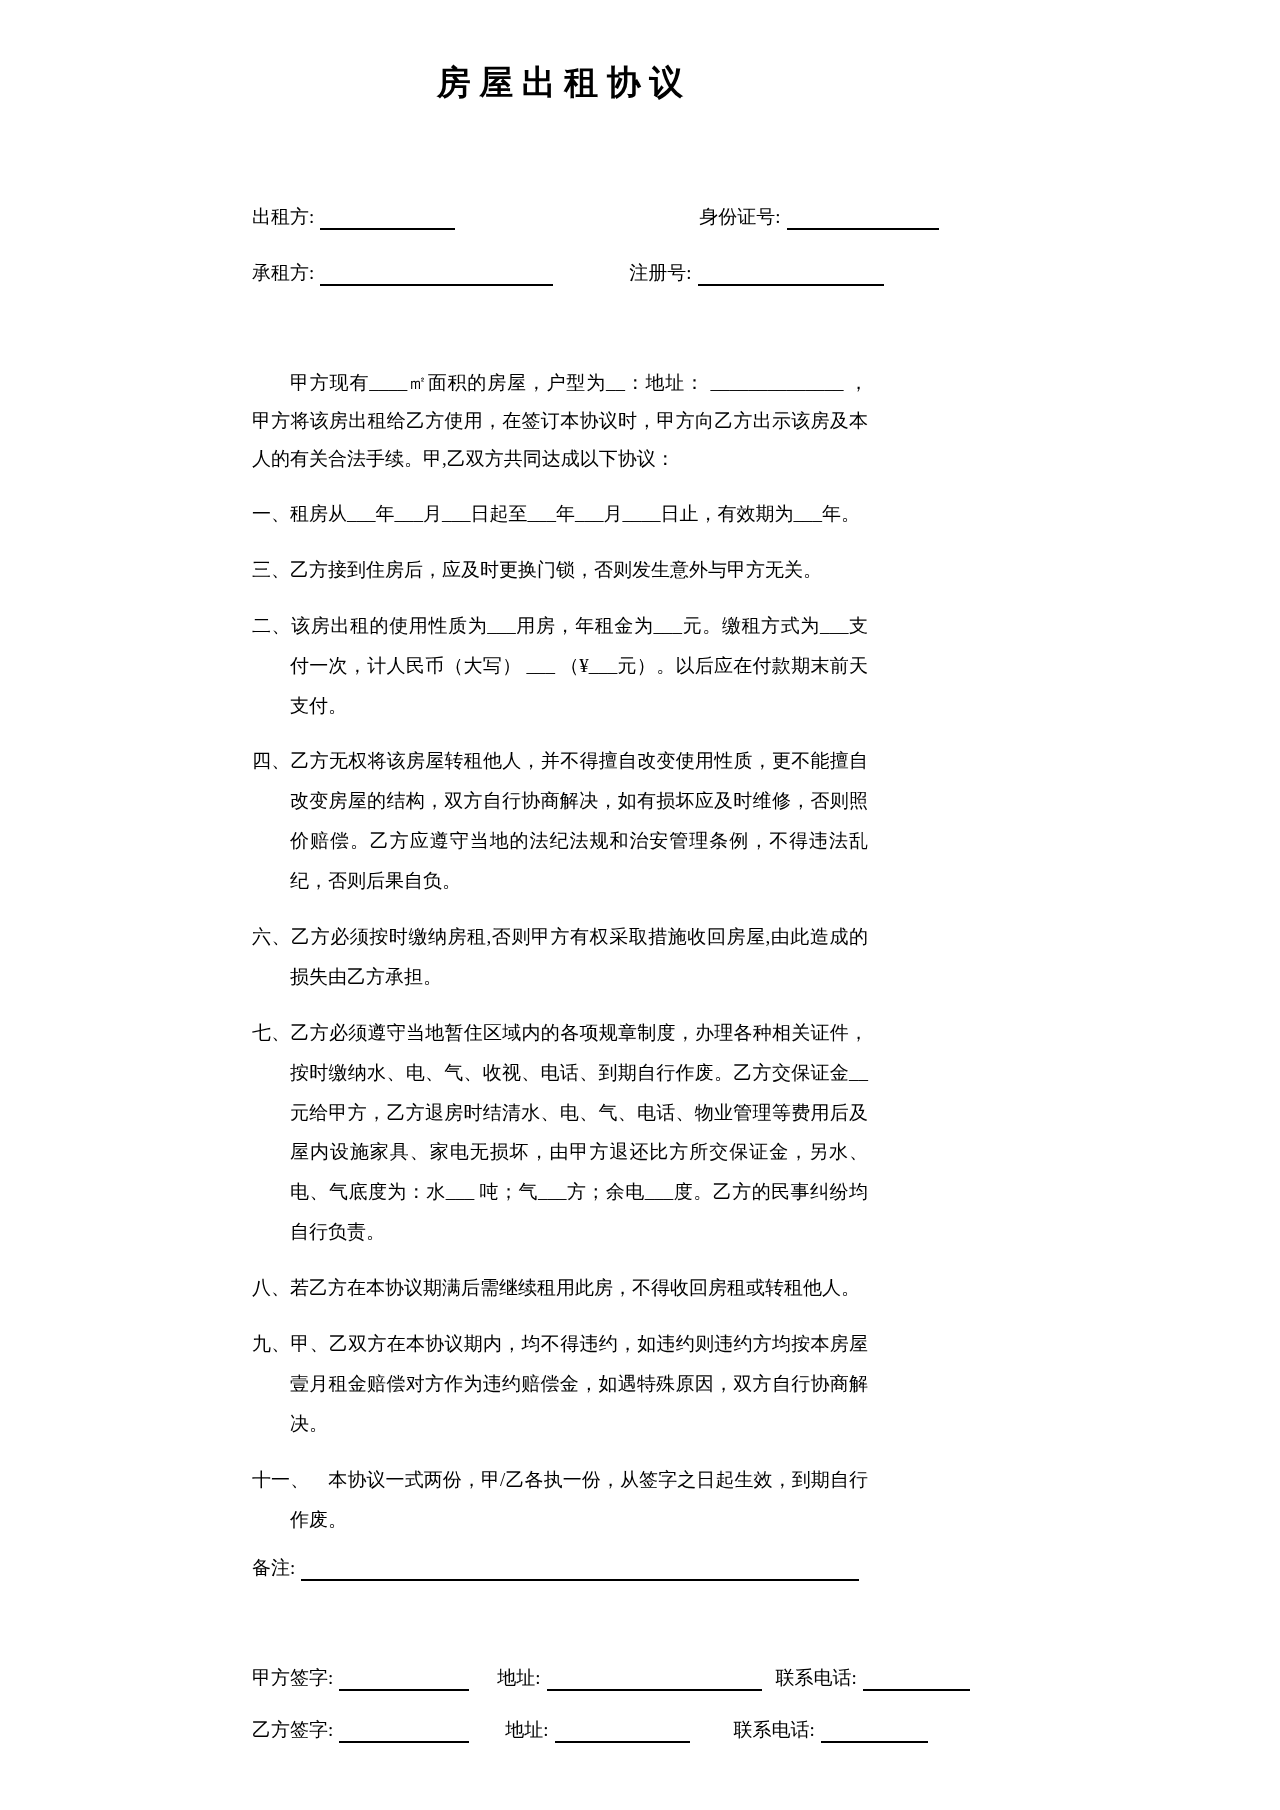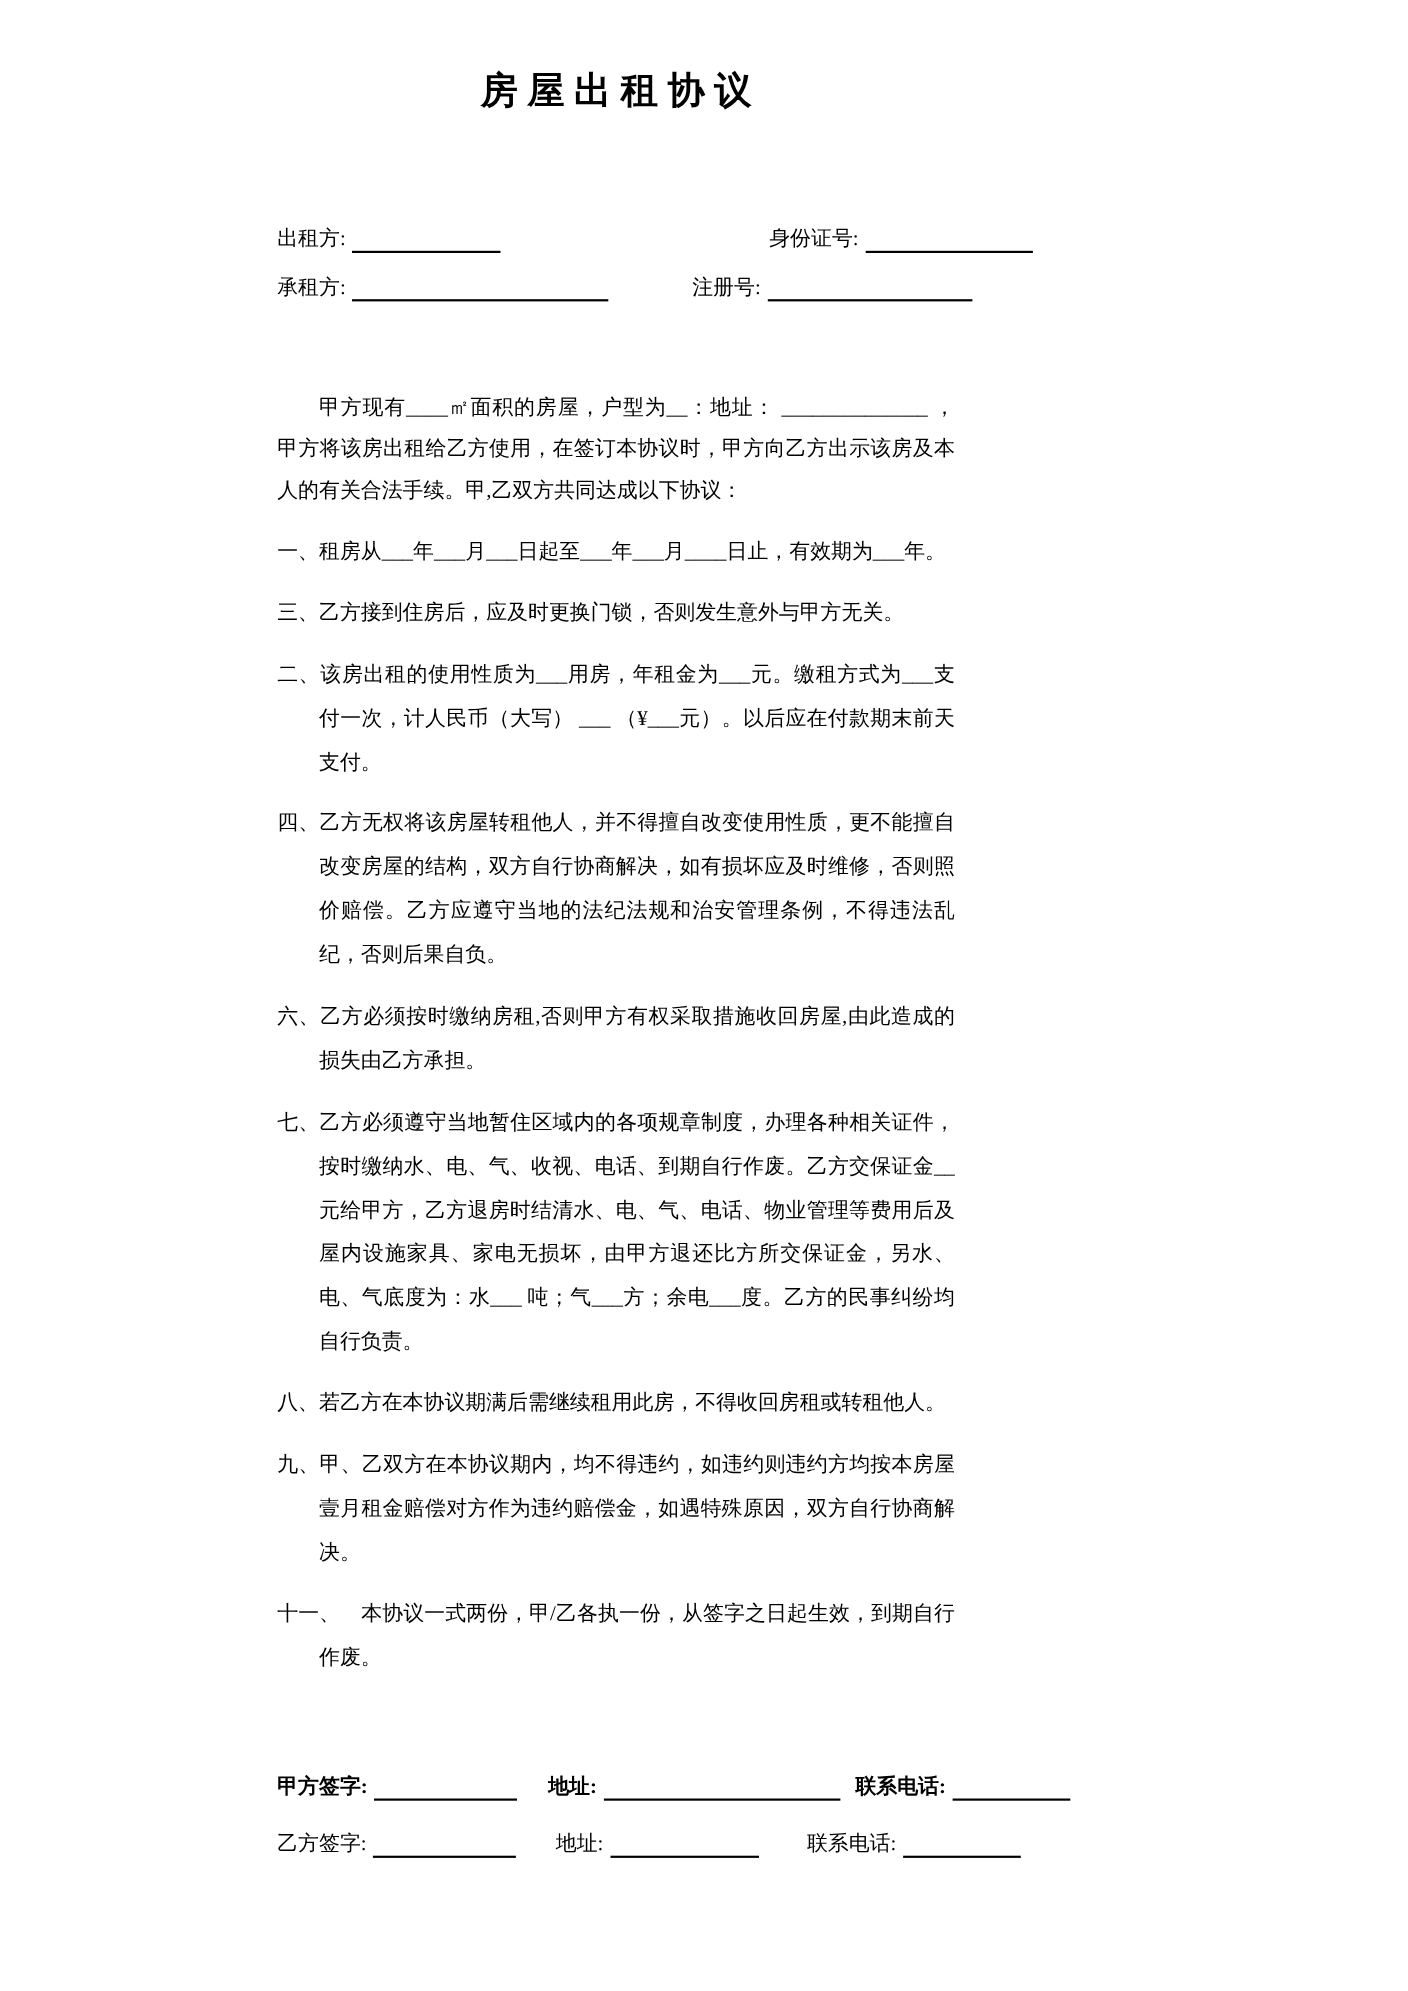--- a/index.html
+++ b/index.html
@@ -25,21 +25,21 @@
   }
   .blank{
     display:inline-block;
     height:22px;
     border-bottom:2px solid #000;
     margin-left:6px;
     vertical-align:baseline;
   }
   .hrow{display:flex;align-items:flex-start;}
   .hrow1{margin-top:98px;}
-  .hrow2{margin-top:18px;}
+  .hrow2{margin-top:30px;}
   .fgroup{display:flex;align-items:flex-end;white-space:nowrap;}
   .g-id{margin-left:244px;}
   .g-reg{margin-left:76px;}
   .b-lessor{width:135px;}
   .b-id{width:152px;}
   .b-lessee{width:233px;}
   .b-reg{width:186px;}
   .intro{
     margin:78px 0 0 0;
     line-height:2.0;
@@ -50,21 +50,21 @@
   .clause{
     margin:0 0 16px 0;
     line-height:2.1;
     text-align:justify;
     padding-left:38px;
     text-indent:-38px;
   }
   .notes-row{margin-top:16px;display:flex;align-items:flex-end;}
   .b-notes{width:558px;}
   .sig-row{display:flex;align-items:flex-end;white-space:nowrap;}
-  .sig-a{margin-top:84px;font-weight:bold;}
+  .sig-a{margin-top:84px;}
   .sig-b{margin-top:26px;}
   .b-sign{width:130px;}
   .b-addr-a{width:215px;}
   .b-addr-b{width:135px;}
   .b-phone{width:107px;}
   .g-addr-a{margin-left:28px;}
   .g-phone-a{margin-left:14px;}
   .g-addr-b{margin-left:36px;}
   .g-phone-b{margin-left:44px;}
 </style>
@@ -104,20 +104,24 @@
     <p class="clause">三、乙方接到住房后，应及时更换门锁，否则发生意外与甲方无关。</p>
     <p class="clause">二、该房出租的使用性质为___用房，年租金为___元。缴租方式为___支付一次，计人民币（大写） ___ （¥___元）。以后应在付款期末前天支付。</p>
     <p class="clause">四、乙方无权将该房屋转租他人，并不得擅自改变使用性质，更不能擅自改变房屋的结构，双方自行协商解决，如有损坏应及时维修，否则照价赔偿。乙方应遵守当地的法纪法规和治安管理条例，不得违法乱纪，否则后果自负。</p>
     <p class="clause">六、乙方必须按时缴纳房租,否则甲方有权采取措施收回房屋,由此造成的损失由乙方承担。</p>
     <p class="clause">七、乙方必须遵守当地暂住区域内的各项规章制度，办理各种相关证件，按时缴纳水、电、气、收视、电话、到期自行作废。乙方交保证金__元给甲方，乙方退房时结清水、电、气、电话、物业管理等费用后及屋内设施家具、家电无损坏，由甲方退还比方所交保证金，另水、电、气底度为：水___ 吨；气___方；余电___度。乙方的民事纠纷均自行负责。</p>
     <p class="clause">八、若乙方在本协议期满后需继续租用此房，不得收回房租或转租他人。</p>
     <p class="clause">九、甲、乙双方在本协议期内，均不得违约，如违约则违约方均按本房屋壹月租金赔偿对方作为违约赔偿金，如遇特殊原因，双方自行协商解决。</p>
     <p class="clause">十一、　本协议一式两份，甲/乙各执一份，从签字之日起生效，到期自行作废。</p>
   </div>
 
+  <div class="notes-row">
+    <span>备注:</span>
+    <span class="blank b-notes"></span>
+  </div>
 
   <div class="sig-row sig-a">
     <div class="fgroup">
       <span>甲方签字:</span>
       <span class="blank b-sign"></span>
     </div>
     <div class="fgroup g-addr-a">
       <span>地址:</span>
       <span class="blank b-addr-a"></span>
     </div>

